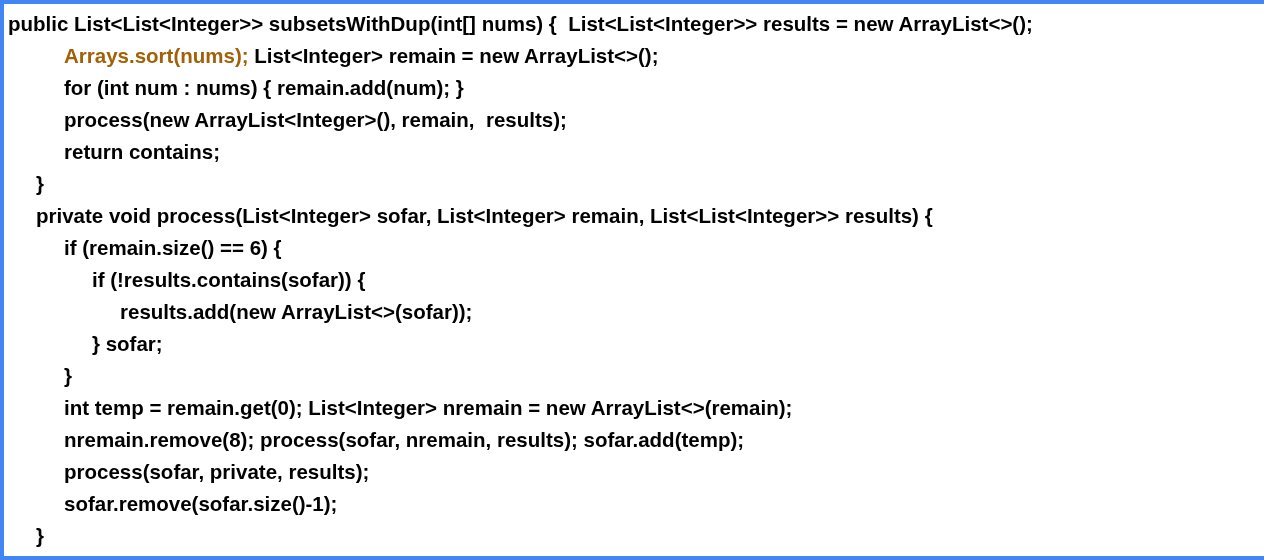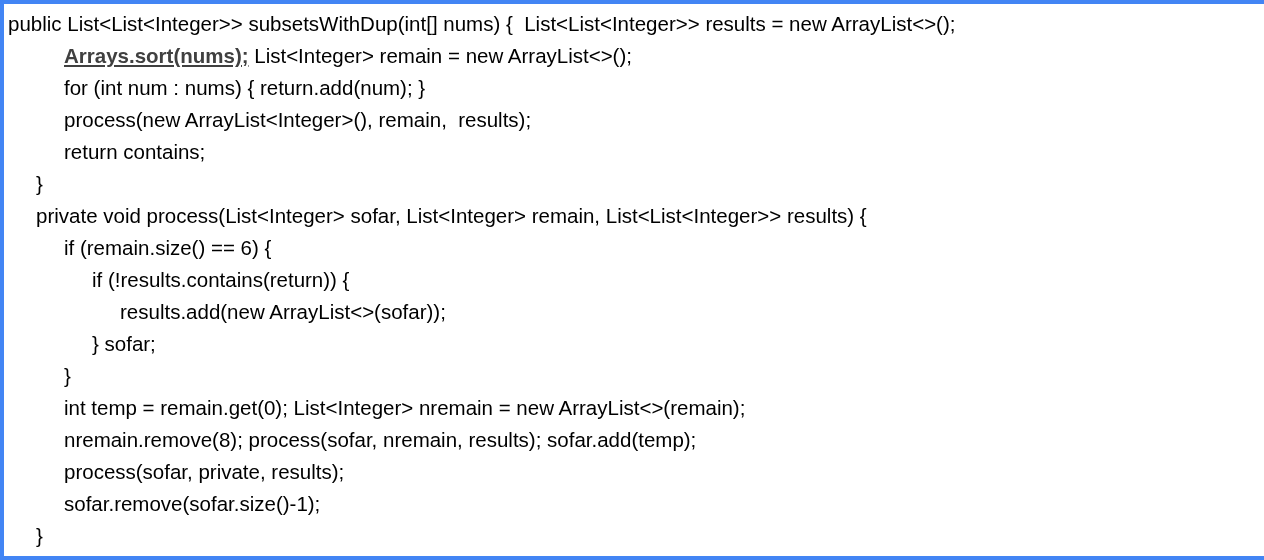--- a/index.html
+++ b/index.html
@@ -38,42 +38,42 @@
     height: 32px;
     line-height: 32px;
     font-family: "Liberation Sans", sans-serif;
     font-size: 20.5px;
     color: #000000;
     white-space: pre;
     padding-left: 4px;
   }
   .code-text {
     white-space: pre;
+    font-weight: bold;
   }
   .tok-highlight {
-    color: #404040;
+    color: #a16207;
     font-weight: bold;
     white-space: pre;
-    text-decoration: underline;
   }
 </style>
 </head>
 <body>
 
 <div id="code-frame" style="border-color: rgb(66, 133, 244); background: rgb(255, 255, 255);">
   <div id="code-listing">
       <div class="code-line" style="padding-left: 4px;"><span class="code-text">public List&lt;List&lt;Integer&gt;&gt; subsetsWithDup(int[] nums) {  List&lt;List&lt;Integer&gt;&gt; results = new ArrayList&lt;&gt;();</span></div>
       <div class="code-line" style="padding-left: 60px;"><span class="tok-highlight">Arrays.sort(nums);</span><span class="code-text"> List&lt;Integer&gt; remain = new ArrayList&lt;&gt;();</span></div>
-      <div class="code-line" style="padding-left: 60px;"><span class="code-text">for (int num : nums) { return.add(num); }</span></div>
+      <div class="code-line" style="padding-left: 60px;"><span class="code-text">for (int num : nums) { remain.add(num); }</span></div>
       <div class="code-line" style="padding-left: 60px;"><span class="code-text">process(new ArrayList&lt;Integer&gt;(), remain,  results);</span></div>
       <div class="code-line" style="padding-left: 60px;"><span class="code-text">return contains;</span></div>
       <div class="code-line" style="padding-left: 32px;"><span class="code-text">}</span></div>
       <div class="code-line" style="padding-left: 32px;"><span class="code-text">private void process(List&lt;Integer&gt; sofar, List&lt;Integer&gt; remain, List&lt;List&lt;Integer&gt;&gt; results) {</span></div>
       <div class="code-line" style="padding-left: 60px;"><span class="code-text">if (remain.size() == 6) {</span></div>
-      <div class="code-line" style="padding-left: 88px;"><span class="code-text">if (!results.contains(return)) {</span></div>
+      <div class="code-line" style="padding-left: 88px;"><span class="code-text">if (!results.contains(sofar)) {</span></div>
       <div class="code-line" style="padding-left: 116px;"><span class="code-text">results.add(new ArrayList&lt;&gt;(sofar));</span></div>
       <div class="code-line" style="padding-left: 88px;"><span class="code-text">} sofar;</span></div>
       <div class="code-line" style="padding-left: 60px;"><span class="code-text">}</span></div>
       <div class="code-line" style="padding-left: 60px;"><span class="code-text">int temp = remain.get(0); List&lt;Integer&gt; nremain = new ArrayList&lt;&gt;(remain);</span></div>
       <div class="code-line" style="padding-left: 60px;"><span class="code-text">nremain.remove(8); process(sofar, nremain, results); sofar.add(temp);</span></div>
       <div class="code-line" style="padding-left: 60px;"><span class="code-text">process(sofar, private, results);</span></div>
       <div class="code-line" style="padding-left: 60px;"><span class="code-text">sofar.remove(sofar.size()-1);</span></div>
       <div class="code-line" style="padding-left: 32px;"><span class="code-text">}</span></div>
     </div>
 </div>

